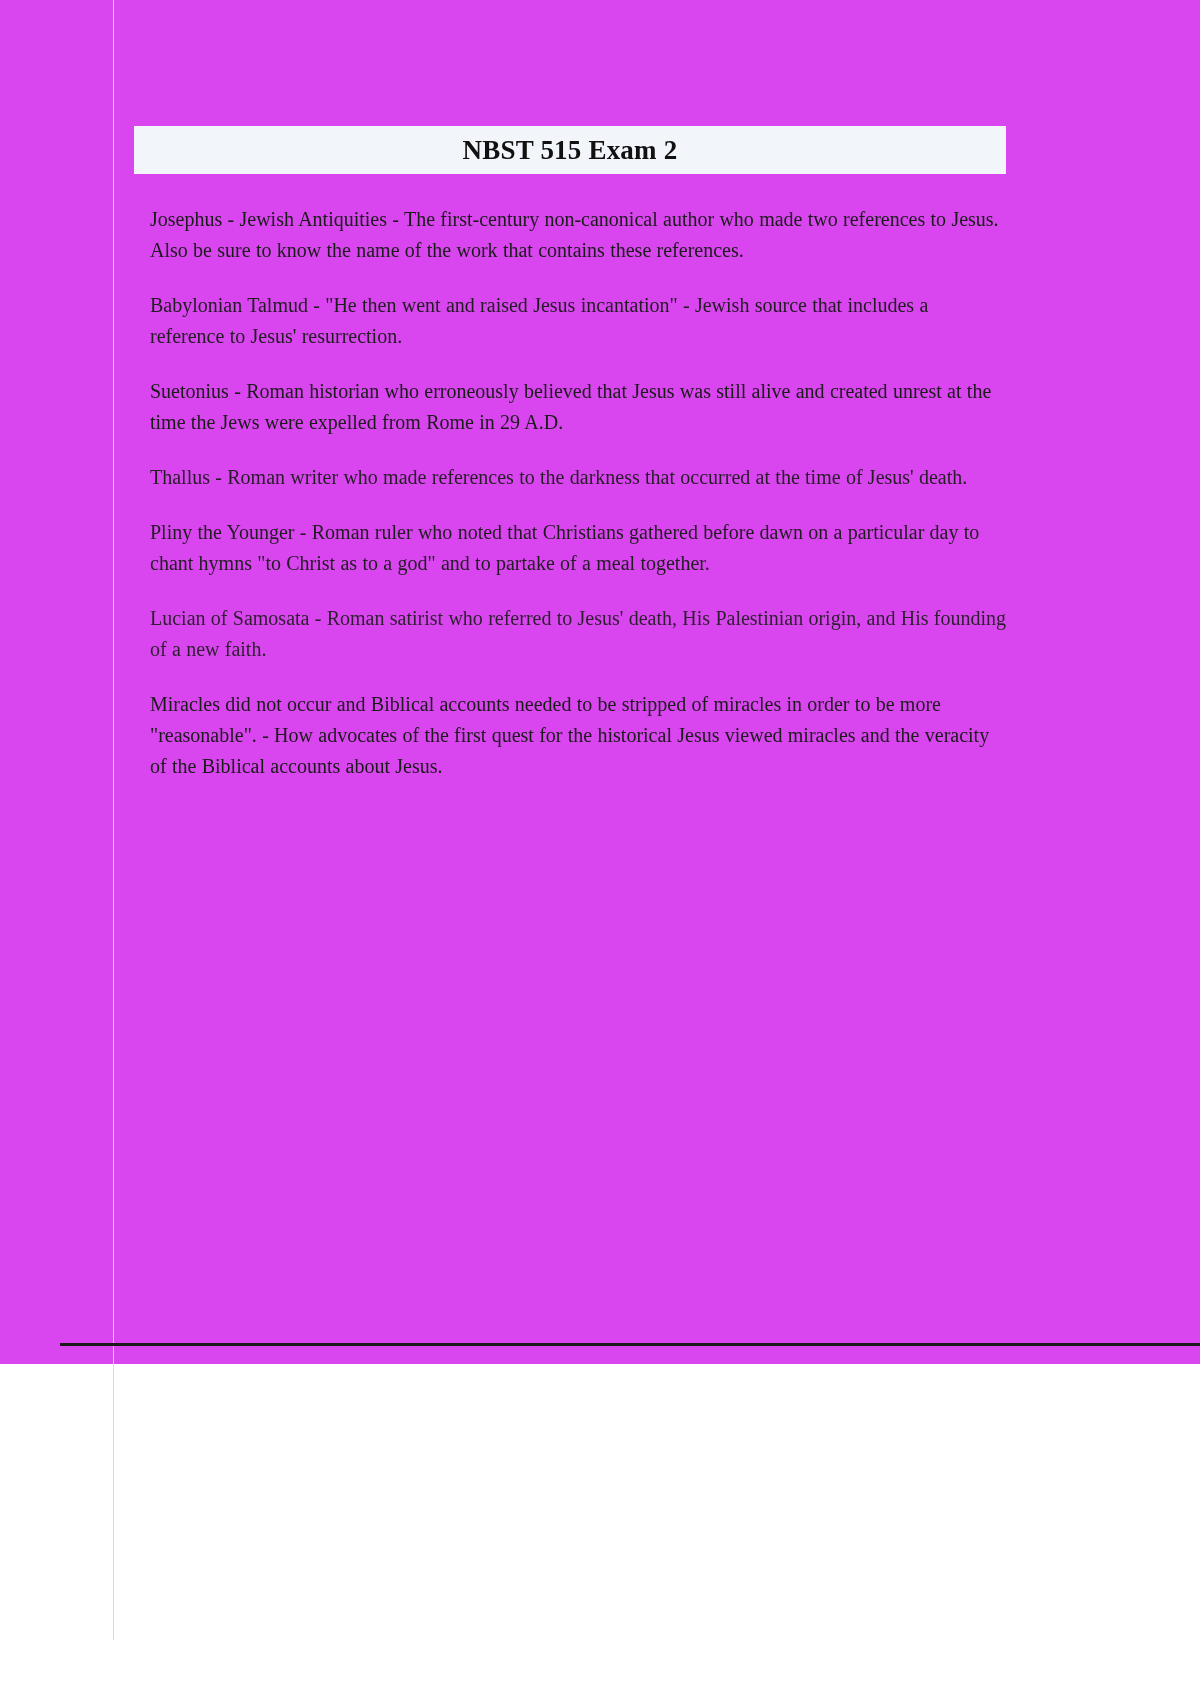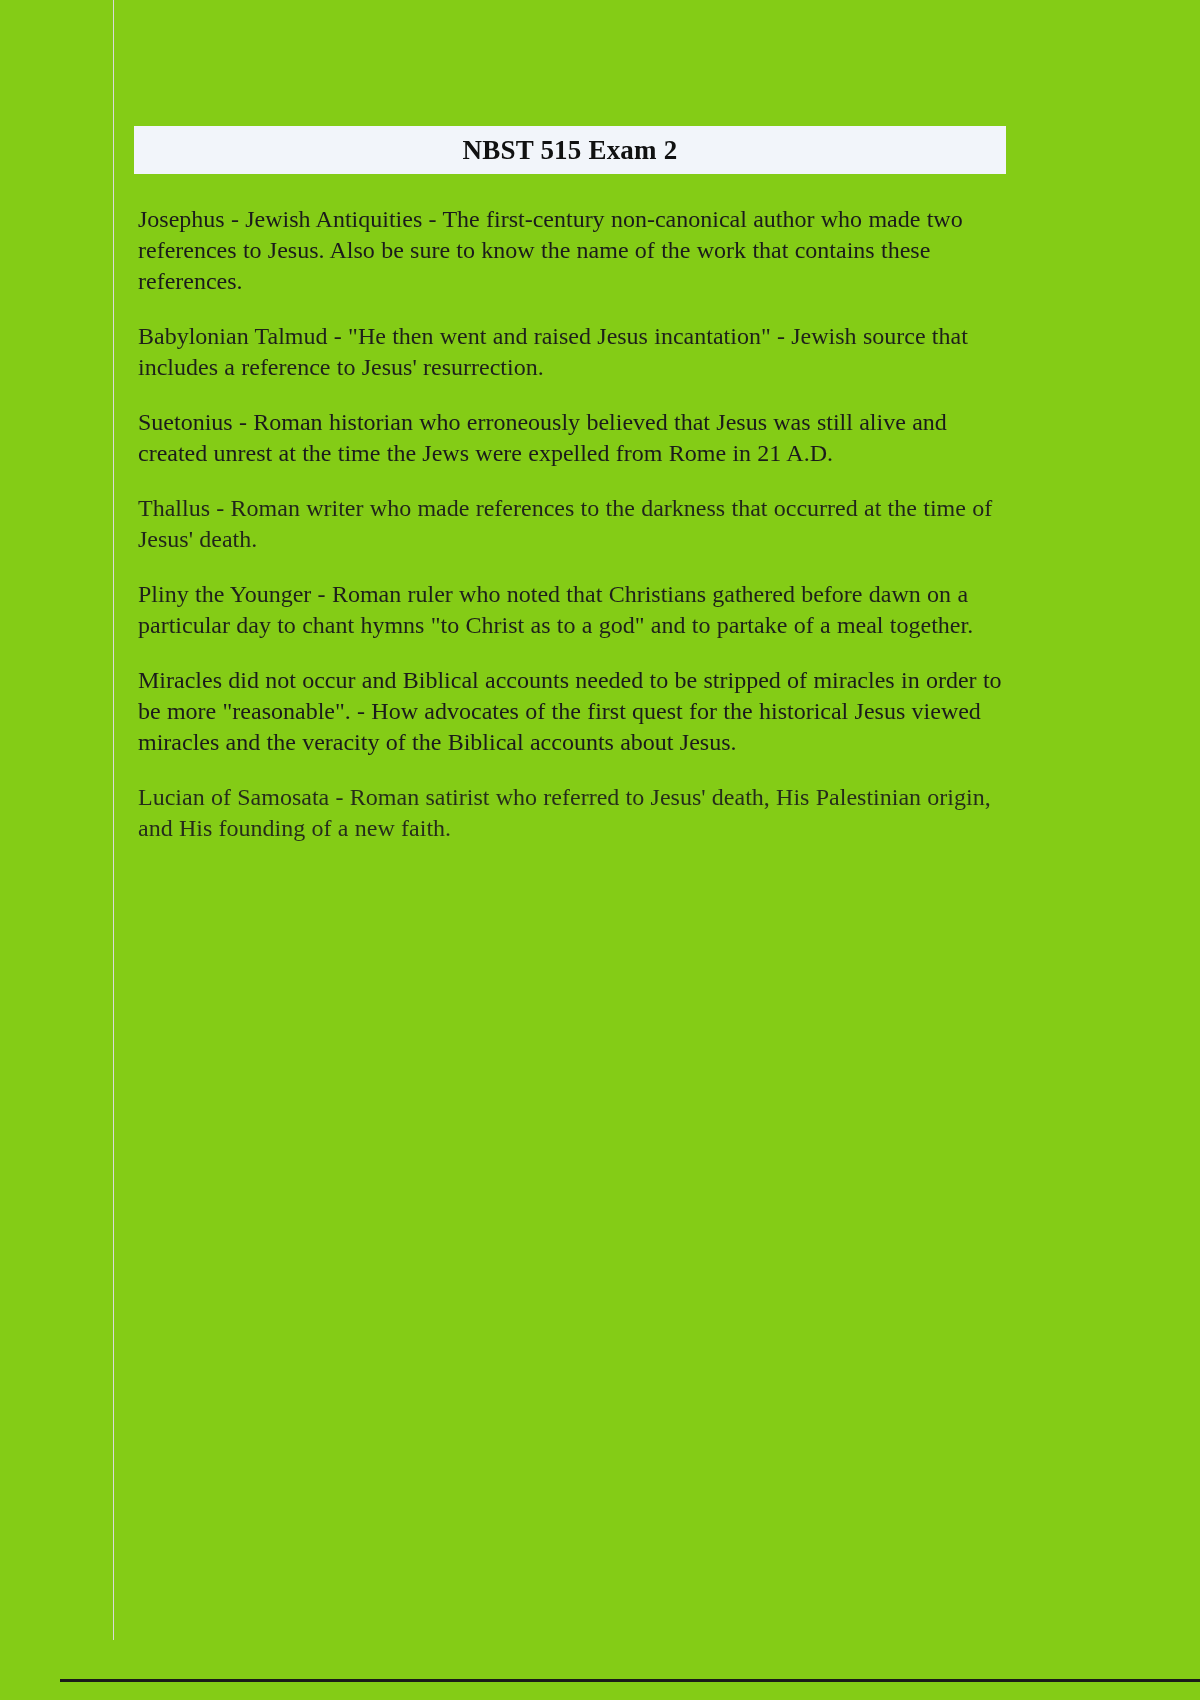--- a/index.html
+++ b/index.html
@@ -9,22 +9,22 @@
   body {
     width: 1200px;
     height: 1700px;
     background: #ffffff;
     font-family: "Liberation Serif", serif;
     overflow: hidden;
   }
   .page {
     position: relative;
     width: 1200px;
-    height: 1700px;
-    background: #84cc16;
+    height: 1364px;
+    background: #d946ef;
     box-sizing: border-box;
   }
   
   .left-rule {
     position: absolute;
     left: 113px;
     top: 0;
     width: 1px;
     height: 1640px;
     background: #d9d9d9;
@@ -51,24 +51,24 @@
     justify-content: center;
     margin-bottom: 30px;
   }
   .doc-title {
     font-size: 27px;
     font-weight: bold;
     color: #111111;
     letter-spacing: 0.2px;
   }
   .para {
-    font-size: 24px;
+    font-size: 20px;
     line-height: 31px;
     color: #1b1b1b;
-    margin: 0 0 24px 4px;
+    margin: 0 0 24px 16px;
     text-align: left;
     word-spacing: 0.3px;
   }
   
   .soft1 { opacity: 0.97; }
   .soft2 { opacity: 0.94; }
   .soft3 { opacity: 0.9; }
 </style>
 </head>
 <body>
@@ -78,22 +78,22 @@
   <div class="left-rule"></div>
 
   <div class="content">
 
     <div class="doc-title-bar">
       <div class="doc-title">NBST 515 Exam 2</div>
     </div>
 
     <p class="para">Josephus - Jewish Antiquities - The first-century non-canonical author who made two references to Jesus. Also be sure to know the name of the work that contains these references.</p>
     <p class="para soft1">Babylonian Talmud - "He then went and raised Jesus incantation" - Jewish source that includes a reference to Jesus' resurrection.</p>
-    <p class="para">Suetonius - Roman historian who erroneously believed that Jesus was still alive and created unrest at the time the Jews were expelled from Rome in 21 A.D.</p>
+    <p class="para">Suetonius - Roman historian who erroneously believed that Jesus was still alive and created unrest at the time the Jews were expelled from Rome in 29 A.D.</p>
     <p class="para soft2">Thallus - Roman writer who made references to the darkness that occurred at the time of Jesus' death.</p>
     <p class="para soft1">Pliny the Younger - Roman ruler who noted that Christians gathered before dawn on a particular day to chant hymns "to Christ as to a god" and to partake of a meal together.</p>
+    <p class="para soft3">Lucian of Samosata - Roman satirist who referred to Jesus' death, His Palestinian origin, and His founding of a new faith.</p>
     <p class="para">Miracles did not occur and Biblical accounts needed to be stripped of miracles in order to be more "reasonable". - How advocates of the first quest for the historical Jesus viewed miracles and the veracity of the Biblical accounts about Jesus.</p>
-    <p class="para soft3">Lucian of Samosata - Roman satirist who referred to Jesus' death, His Palestinian origin, and His founding of a new faith.</p>
 
   </div>
 
   <div class="bottom-rule"></div>
 </div>
 
 </body></html>

